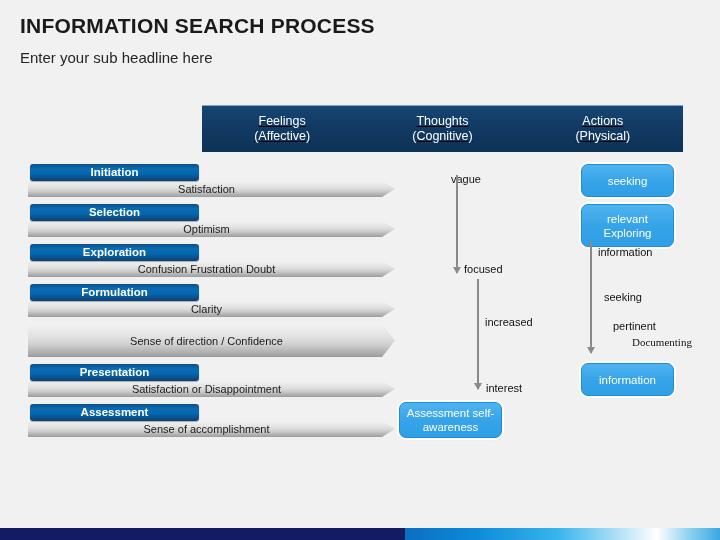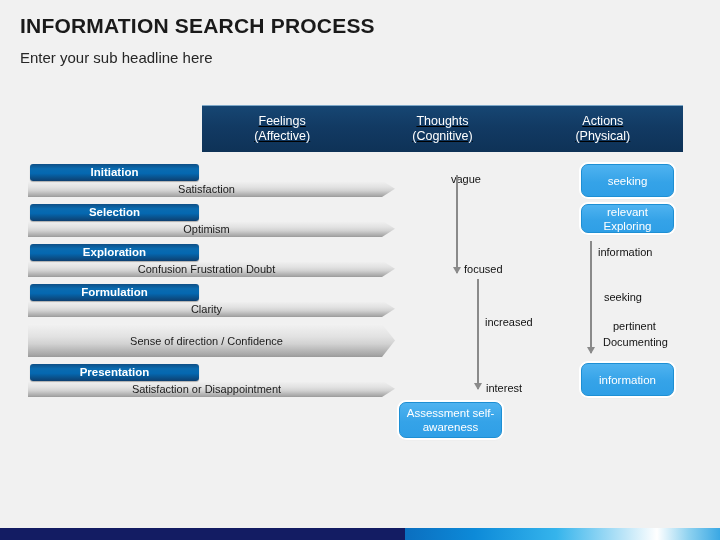--- a/index.html
+++ b/index.html
@@ -144,20 +144,24 @@
 
   <div class="process-row">
     <div class="feeling-chevron">Sense of direction / Confidence</div>
   </div>
 
   <div class="process-row">
     <div class="stage-chip">Presentation</div>
     <div class="feeling-chevron">Satisfaction or Disappointment</div>
   </div>
 
+  <div class="process-row">
+    <div class="stage-chip">Assessment</div>
+    <div class="feeling-chevron">Sense of accomplishment</div>
+  </div>
 
 </div>
 
 <div class="flow-label" style="left:415px; top:173px;margin-left:36px;">vague</div>
 
 <div class="flow-arrow" style="left:456px; top:175px; height:98px;">
   <div class="shaft"></div>
   <div class="head"></div>
 </div>
 
@@ -169,30 +173,30 @@
 </div>
 
 <div class="flow-label" style="left:485px; top:316px;">increased</div>
 
 <div class="flow-label" style="left:486px; top:382px;">interest</div>
 
 <div class="blue-box" style="left:399px; top:402px; width:103px; height:36px; padding:0 6px;">Assessment self-awareness</div>
 
 <div class="blue-box" style="left:581px; top:164px; width:93px; height:33px;">seeking</div>
 
-<div class="blue-box" style="left:581px; top:204px; width:93px; height:29px;">relevant Exploring</div>
+<div class="blue-box" style="left:581px; top:204px; width:93px; height:43px;">relevant Exploring</div>
 
 <div class="flow-arrow" style="left:590px; top:241px; height:112px;">
   <div class="shaft"></div>
   <div class="head"></div>
 </div>
 
 <div class="flow-label" style="left:598px; top:246px;">information</div>
 <div class="flow-label" style="left:604px; top:291px;">seeking</div>
 <div class="flow-label" style="left:613px; top:320px;">pertinent</div>
-<div class="flow-label" style="left:603px; top:336px;">Documenting</div>
+<div class="flow-label" style="left:632px; top:336px;font-family:Liberation Serif, serif;">Documenting</div>
 
 <div class="blue-box" style="left:581px; top:363px; width:93px; height:33px;">information</div>
 
 <div id="bottom-strip">
   <div id="bottom-strip-navy"></div>
   <div id="bottom-strip-gradient"></div>
 </div>
 
 </body></html>

